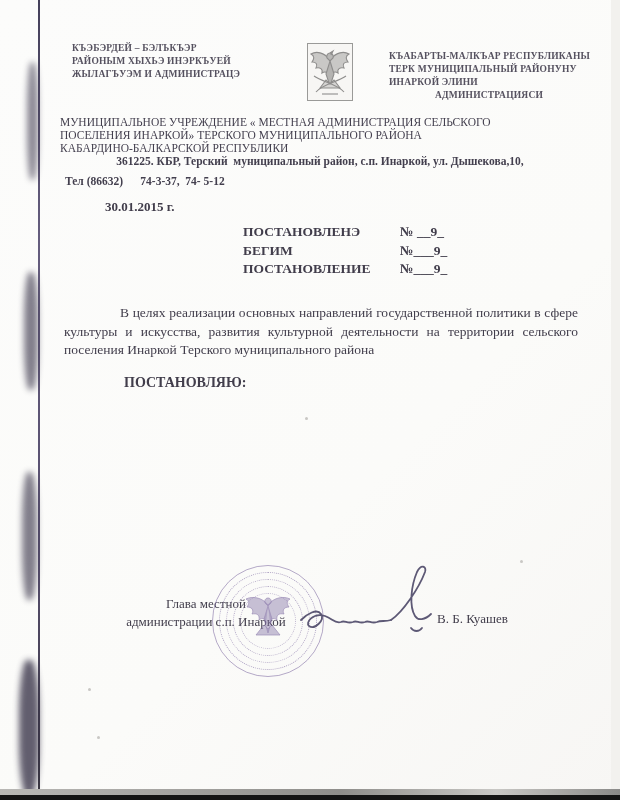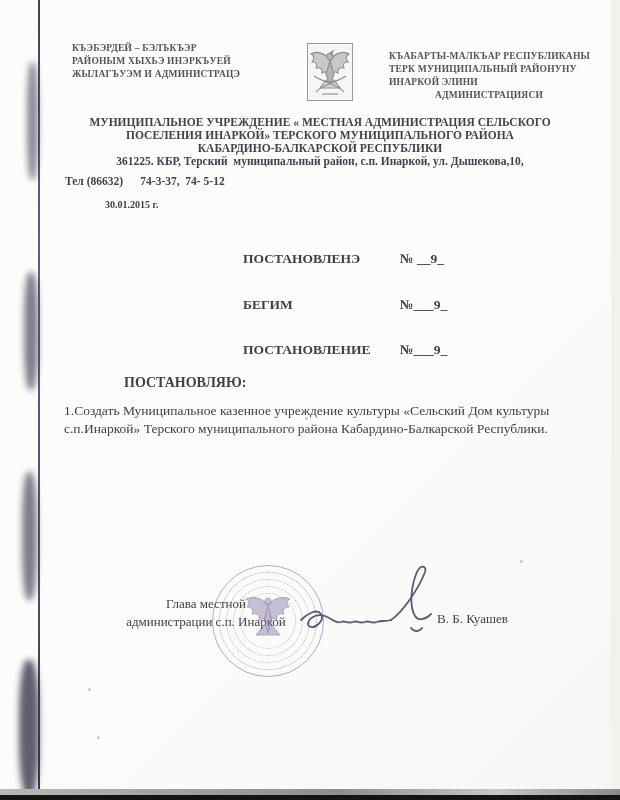--- a/index.html
+++ b/index.html
@@ -24,31 +24,31 @@
   .dot{position:absolute;width:3px;height:3px;border-radius:50%;background:#c9c7c4;}
   
   .hdr{position:absolute;font-size:9.5px;line-height:13px;font-weight:bold;
     color:#55515f;letter-spacing:.2px;}
   .hdr-left{left:72px;top:42px;width:230px;}
   .hdr-right{left:389px;top:50px;width:210px;}
   .hdr-right .indent{padding-left:46px;}
   .emblem-box{position:absolute;left:307px;top:43px;width:46px;height:58px;
     border:1px solid #9a9a98;background:#f7f6f4;box-sizing:border-box;}
   
-  .org-title{position:absolute;left:60px;top:116px;width:520px;text-align:center;
-    font-weight:bold;font-size:11.5px;line-height:13px;color:#433f4e;}
+  .org-title{position:absolute;left:60px;top:116px;width:520px;text-align:left;
+    font-weight:normal;font-size:11.5px;line-height:13px;color:#433f4e;}
   .addr{position:absolute;left:60px;top:155px;width:520px;text-align:center;
     font-weight:bold;font-size:11.5px;color:#433f4e;white-space:pre;}
   .phone{position:absolute;left:65px;top:175px;font-weight:bold;font-size:11.5px;
     color:#433f4e;white-space:pre;}
   
-  .doc-date{position:absolute;left:105px;top:199px;font-weight:bold;font-size:10px;}
+  .doc-date{position:absolute;left:105px;top:199px;font-weight:bold;font-size:13px;}
   .resolution{position:absolute;left:243px;top:223px;font-weight:bold;font-size:13.5px;
     line-height:18.5px;}
-  .res-row{display:flex;margin-top:27px;}
+  .res-row{display:flex;}
   .res-label{width:157px;}
   .res-num{white-space:pre;}
   
   .intro{position:absolute;left:64px;top:304px;width:514px;font-size:13.5px;
     line-height:18.5px;text-align:justify;text-indent:56px;margin:0;}
   .decree-word{position:absolute;left:124px;top:375px;font-weight:bold;font-size:14px;}
   .items{position:absolute;left:64px;top:402px;width:516px;font-size:13.5px;line-height:18.2px;}
   .items p{margin:0;}
   
   .sig-position{position:absolute;left:92px;top:595px;width:228px;text-align:center;
@@ -131,24 +131,24 @@
     <div class="res-row">
       <span class="res-label">БЕГИМ</span>
       <span class="res-num">№___9_</span>
     </div>
     <div class="res-row">
       <span class="res-label">ПОСТАНОВЛЕНИЕ</span>
       <span class="res-num">№___9_</span>
     </div>
   </div>
 
+  <p class="intro">В целях реализации основных направлений государственной политики в сфере культуры и искусства, развития культурной деятельности на территории сельского поселения Инаркой Терского муниципального района</p>
   <div class="decree-word">ПОСТАНОВЛЯЮ:</div>
 
   <div class="items">
-    <p>1.Создать Муниципальное казенное учреждение культуры «Сельский Дом культуры с.п.Инаркой» Терского муниципального района Кабардино-Балкарской Республики.</p>
   </div>
 
   <div class="sig-position">
     <div>Глава местной</div>
     <div>администрации с.п. Инаркой</div>
   </div>
 
   <div class="stamp">
     <div class="ring r0"></div>
     <div class="ring r1"></div>

